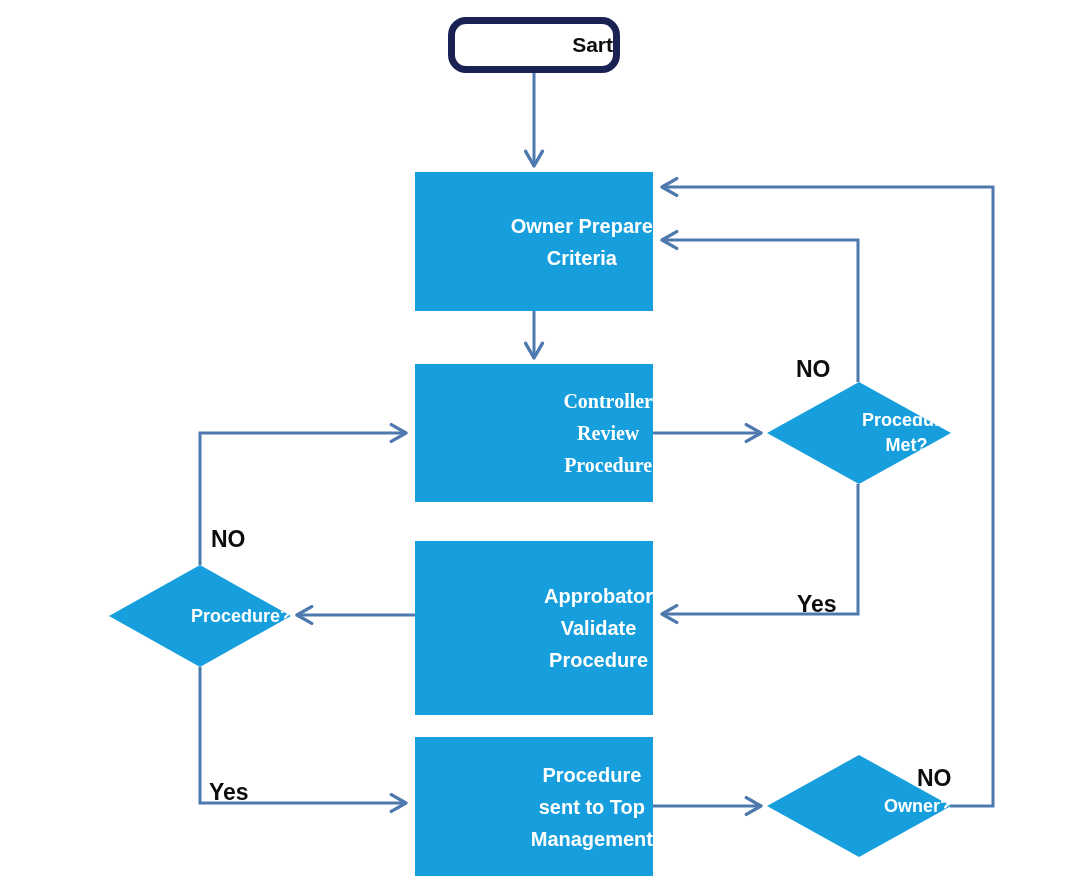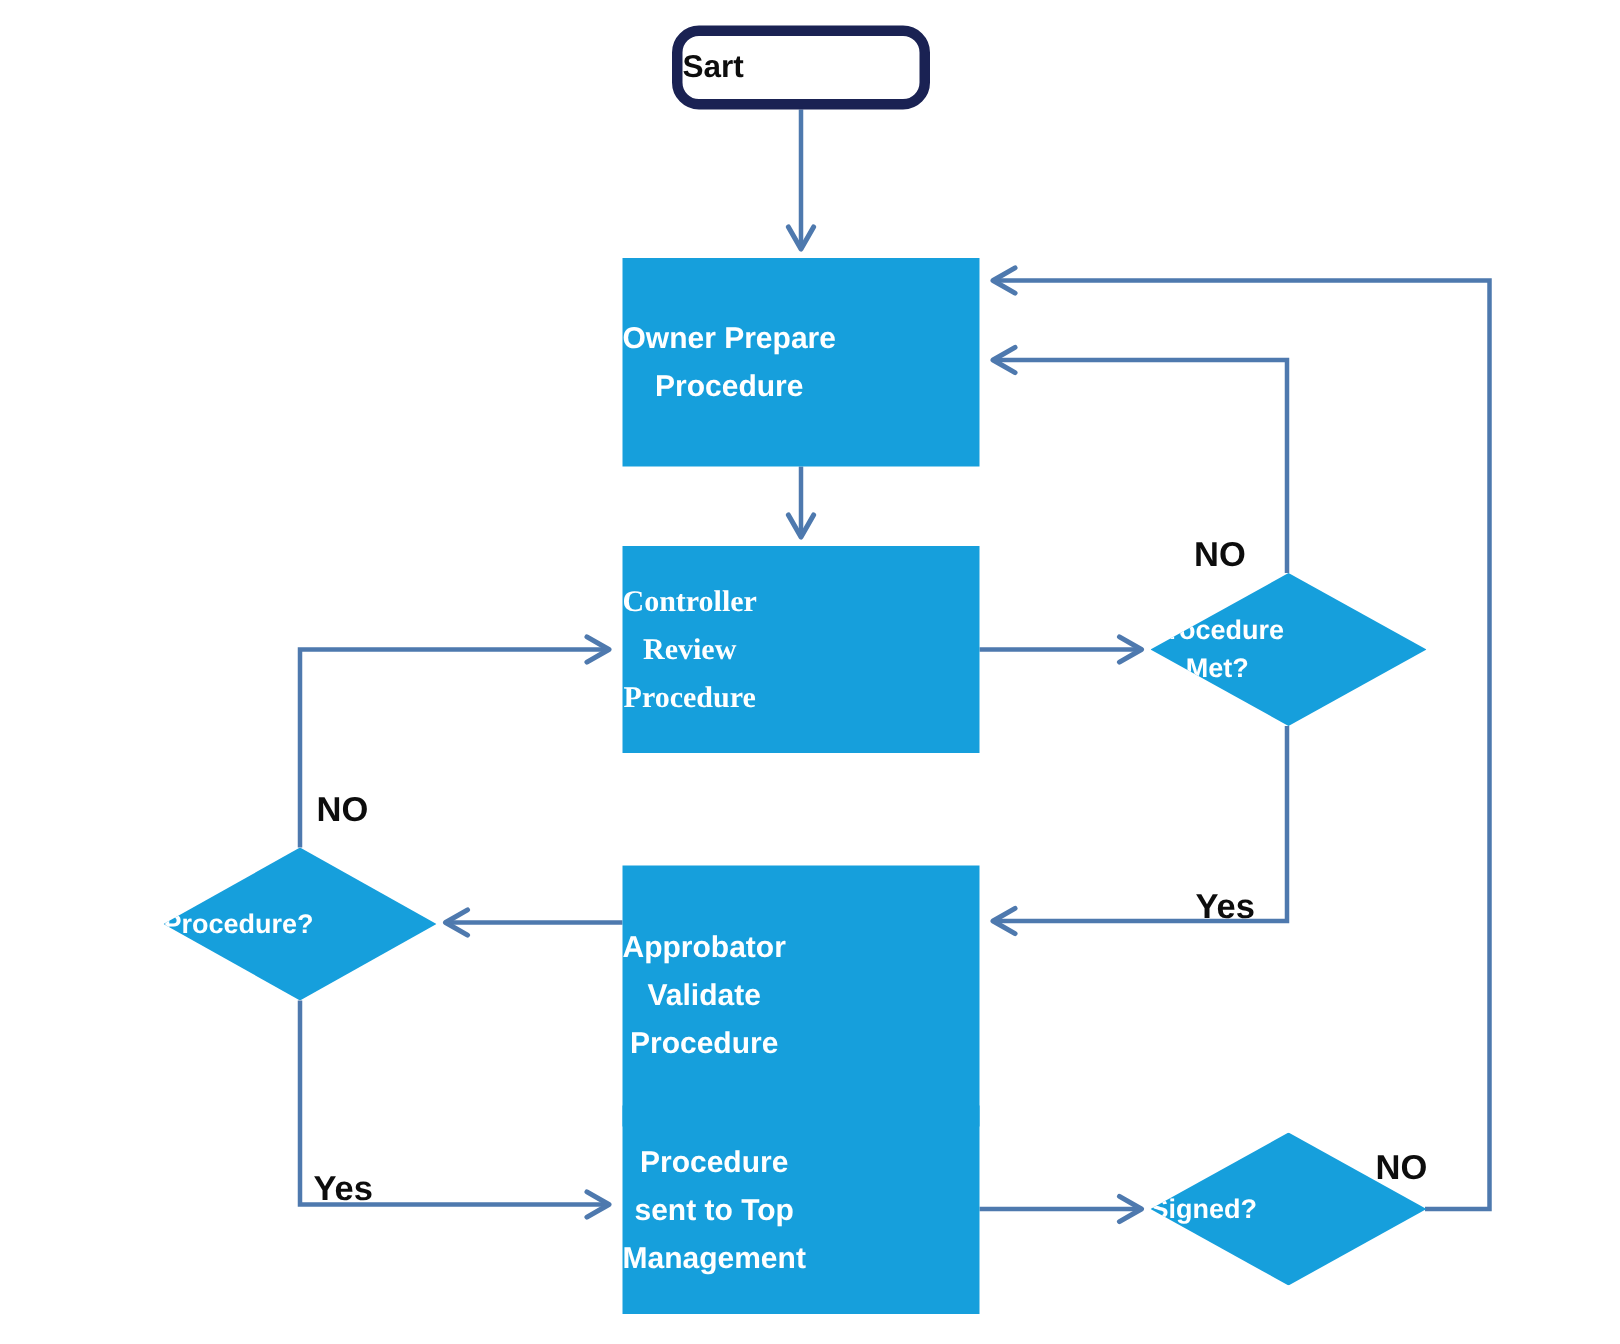--- a/index.html
+++ b/index.html
@@ -39,21 +39,21 @@
     stroke: var(--connector);
     stroke-width: 1.6;
     stroke-linecap: round;
     stroke-linejoin: round;
   }
 
   .node {
     position: absolute;
     display: flex;
     align-items: center;
-    justify-content: flex-start;
+    justify-content: flex-end;
     text-align: center;
   }
   .node-label {
     white-space: pre-line;
     text-align: center;
   }
 
   .terminator {
     background: var(--start-fill);
     border: 7px solid var(--start-border);
@@ -117,52 +117,52 @@
     <path class="edge" d="M653 806 L761 806" marker-end="url(#openArrow)"></path>
     <path class="edge" d="M950 806 L993 806 L993 187 L662 187" marker-end="url(#openArrow)"></path>
   </svg>
 
   <div class="node terminator" style="left:448px; top:17px; width:172px; height:56px;">
     <span class="node-label">Sart</span>
   </div>
 
   <div class="node process" style="left:415px; top:172px; width:238px; height:139px;">
     <span class="node-label">Owner Prepare
-Procedure</span>
+Criteria</span>
   </div>
 
   <div class="node process" style="left:415px; top:364px; width:238px; height:138px;font-family:Liberation Serif, serif;">
     <span class="node-label">Controller
 Review
 Procedure</span>
   </div>
 
   <div class="node decision" style="left:767px; top:382px; width:184px; height:102px;">
     <span class="node-label">Procedure
 Met?</span>
   </div>
 
-  <div class="node process" style="left:415px; top:577px; width:238px; height:174px;">
+  <div class="node process" style="left:415px; top:541px; width:238px; height:174px;">
     <span class="node-label">Approbator
 Validate
 Procedure</span>
   </div>
 
   <div class="node decision" style="left:109px; top:565px; width:182px; height:102px;">
     <span class="node-label">Procedure?</span>
   </div>
 
   <div class="node process" style="left:415px; top:737px; width:238px; height:139px;">
     <span class="node-label">Procedure
 sent to Top
 Management</span>
   </div>
 
   <div class="node decision" style="left:767px; top:755px; width:184px; height:102px;">
-    <span class="node-label">Signed?</span>
+    <span class="node-label">Owner?</span>
   </div>
 
   <div class="edge-label" style="left:796px; top:338px;">NO</div>
 
   <div class="edge-label" style="left:797px; top:573px;">Yes</div>
 
   <div class="edge-label" style="left:211px; top:508px;">NO</div>
 
   <div class="edge-label" style="left:209px; top:761px;">Yes</div>
 

